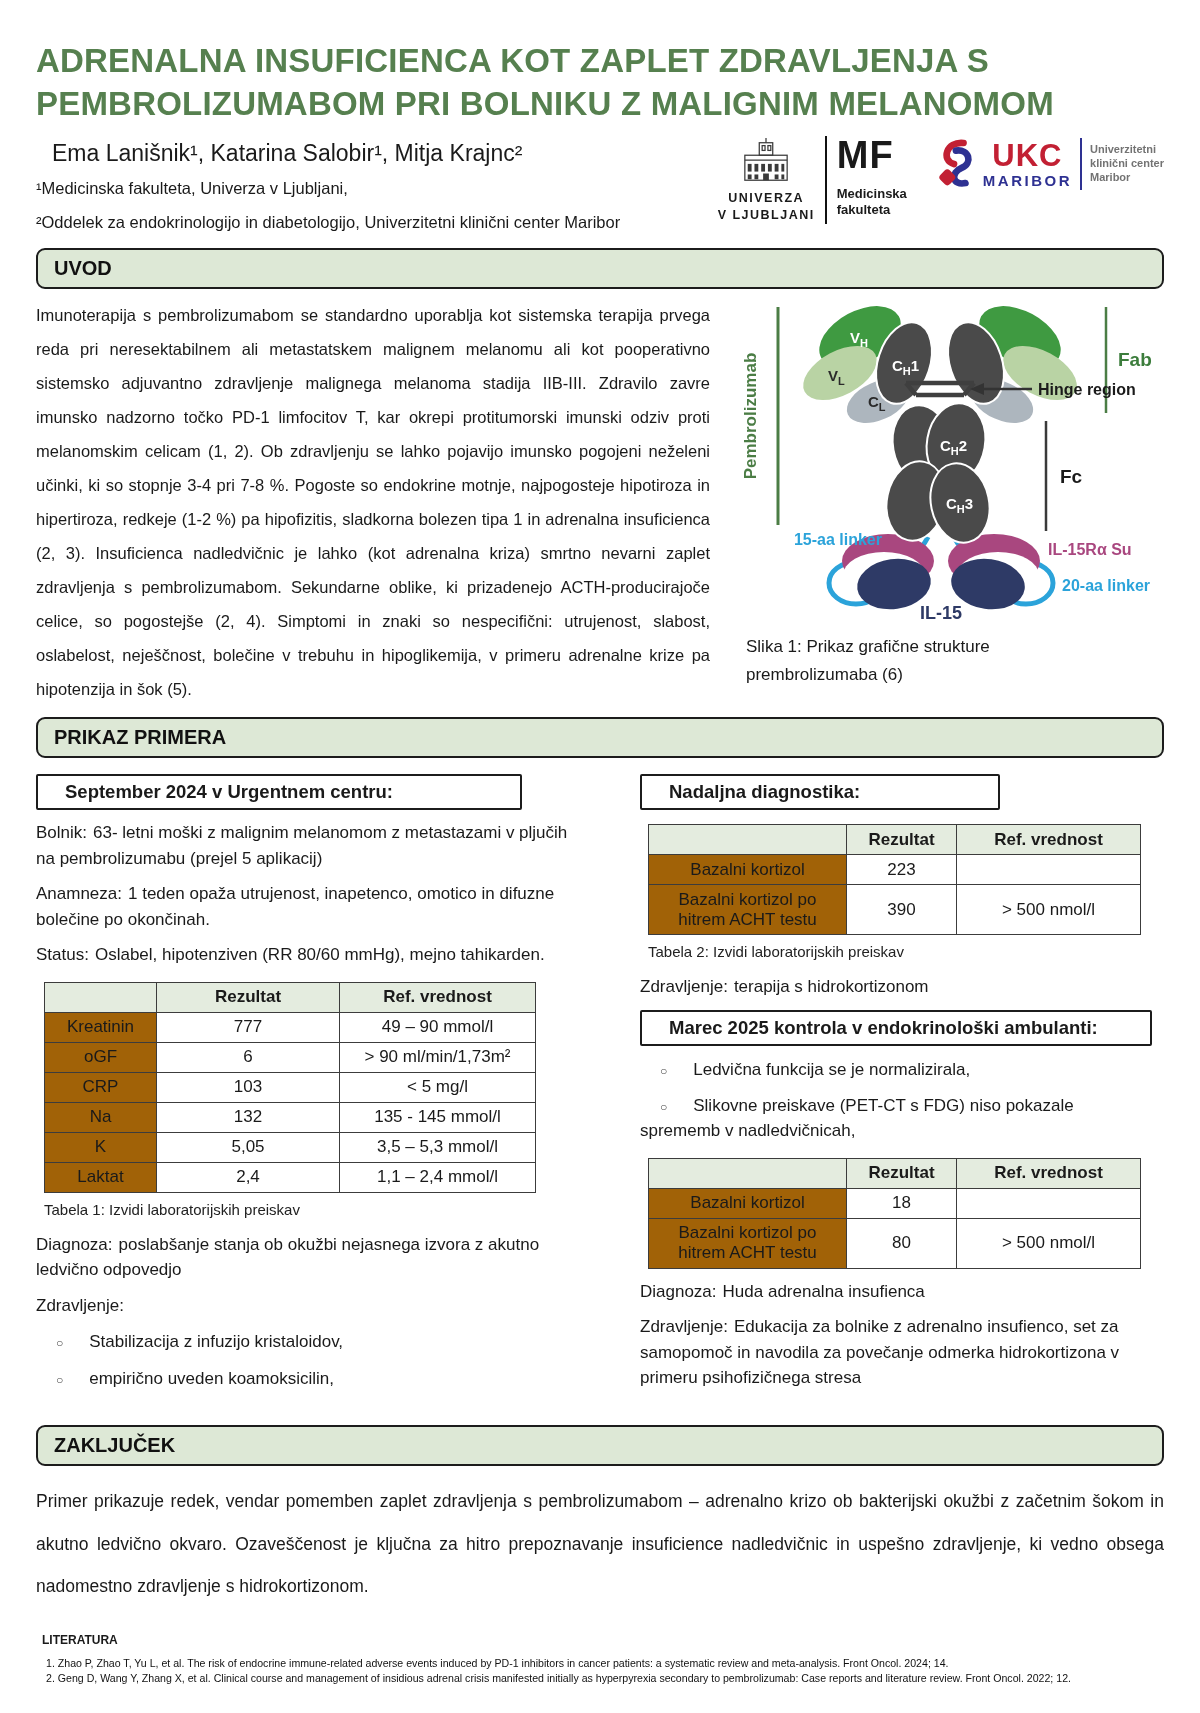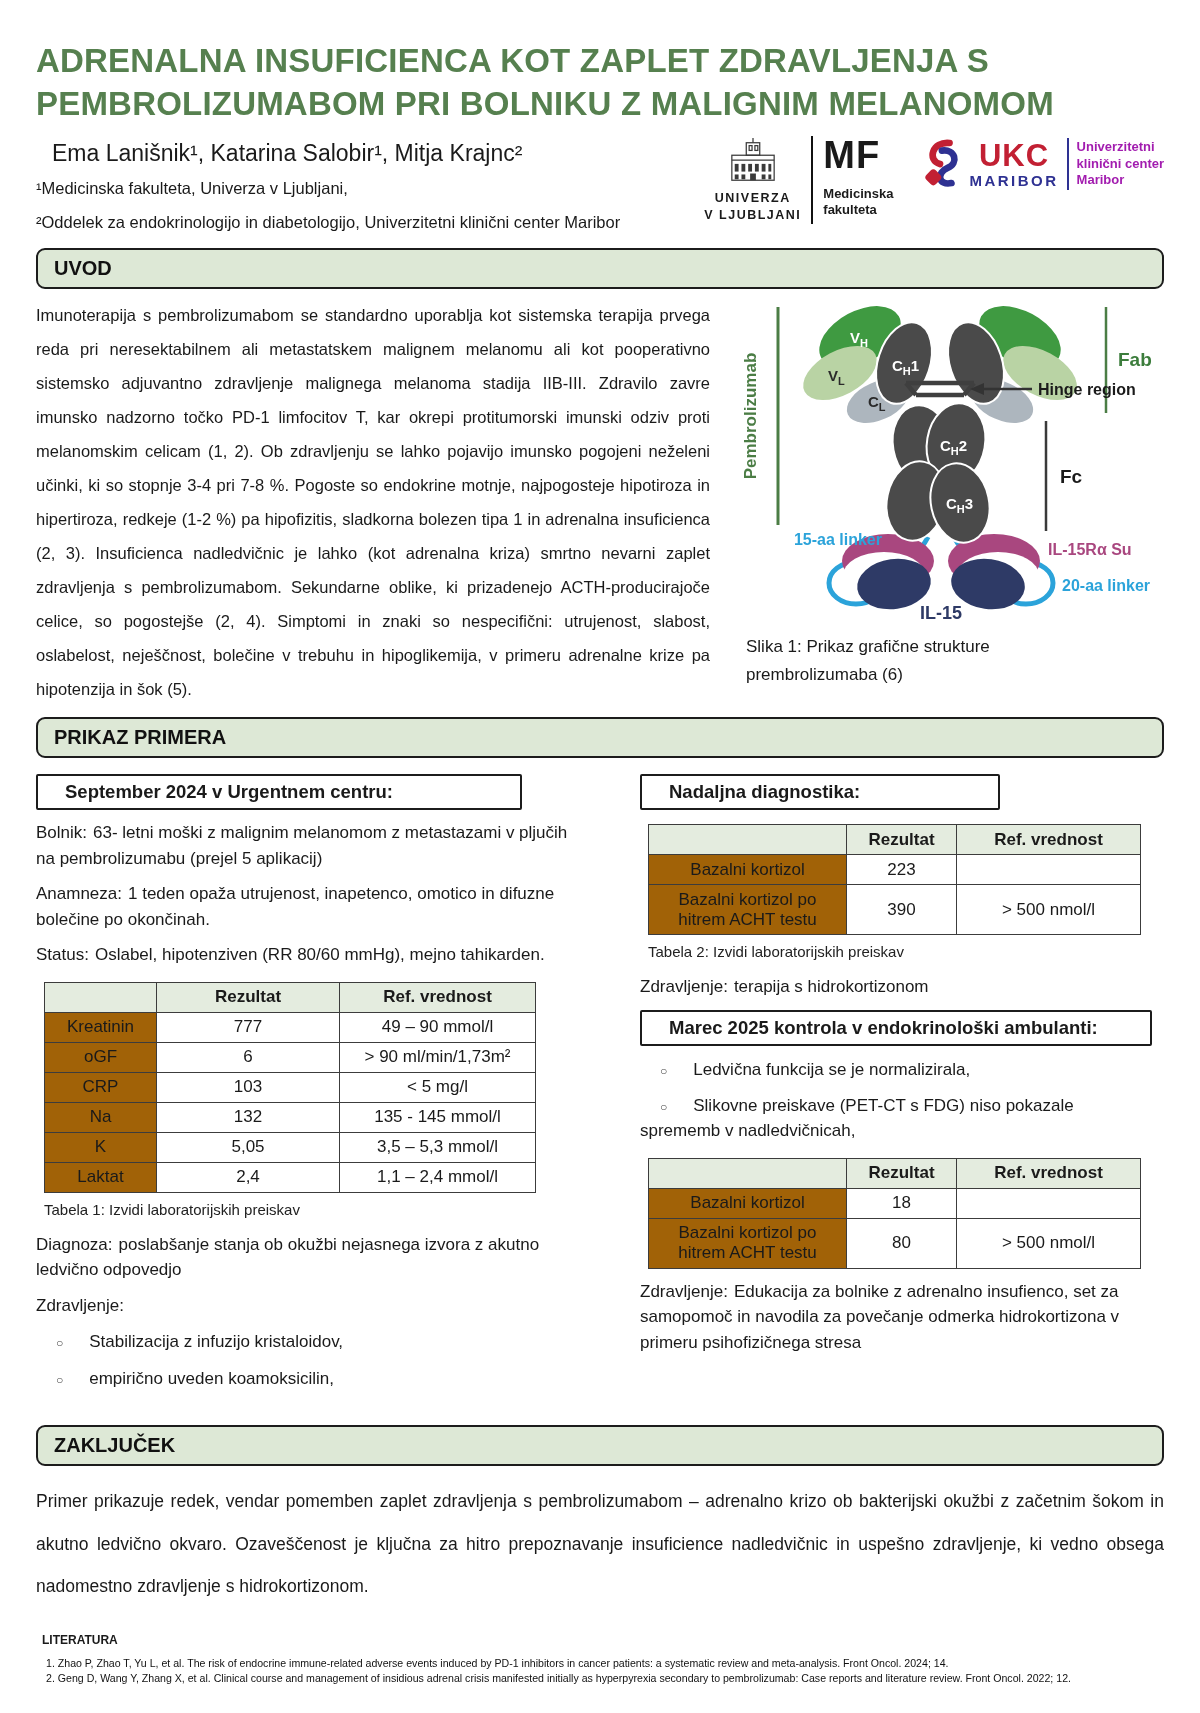--- a/index.html
+++ b/index.html
@@ -19,21 +19,21 @@
   .ul-uni{font-size:12.5px;font-weight:bold;letter-spacing:1.5px;text-align:center;line-height:1.35;margin-top:4px;}
   .ul-div{width:2px;background:#111;}
   .ul-right{display:flex;flex-direction:column;}
   .ul-mf{font-size:38px;font-weight:bold;line-height:1;letter-spacing:1px;}
   .ul-fac{font-size:13px;font-weight:bold;line-height:1.25;margin-top:12px;}
   .ukc-logo{display:flex;align-items:center;gap:8px;}
   .ukc-mid{display:flex;flex-direction:column;align-items:center;line-height:1;}
   .ukc-acr{font-size:31px;font-weight:bold;color:#c22033;letter-spacing:1px;}
   .ukc-city{font-size:15px;font-weight:bold;color:#2e3192;letter-spacing:2.5px;margin-top:2px;}
   .ukc-div{width:2px;height:52px;background:#2e3192;}
-  .ukc-name{font-size:13px;font-weight:bold;color:#a21caf;line-height:1.25;}
+  .ukc-name{font-size:11px;font-weight:bold;color:#737373;line-height:1.25;}
   
   .section-bar{
     background:#dde8d6;border:2.5px solid #1c1c1c;border-radius:9px;
     padding:7px 16px;font-size:20px;font-weight:bold;color:#111;
   }
   .bar-uvod{margin-top:14px;}
   .bar-prikaz{margin-top:10px;}
   .bar-zakljucek{margin-top:22px;}
   
   .uvod-wrap{display:flex;gap:22px;margin-top:4px;}
@@ -351,20 +351,21 @@
                 <td></td>
               </tr>
               <tr>
                 <td>Bazalni kortizol po hitrem ACHT testu</td>
                 <td>80</td>
                 <td>&gt; 500 nmol/l</td>
               </tr>
             </tbody>
           </table>
         </div>
+      <p class="item"><span class="lbl">Diagnoza:</span><span>Huda adrenalna insufienca</span></p>
       <p class="item"><span class="lbl">Zdravljenje:</span><span>Edukacija za bolnike z adrenalno insufienco, set za samopomoč in navodila za povečanje odmerka hidrokortizona v primeru psihofizičnega stresa</span></p>
     </div>
   </div>
 
   <div class="section-bar bar-zakljucek">ZAKLJUČEK</div>
   <p class="conclusion">Primer prikazuje redek, vendar pomemben zaplet zdravljenja s pembrolizumabom – adrenalno krizo ob bakterijski okužbi z začetnim šokom in akutno ledvično okvaro. Ozaveščenost je ključna za hitro prepoznavanje insuficience nadledvičnic in uspešno zdravljenje, ki vedno obsega nadomestno zdravljenje s hidrokortizonom.</p>
 
   <div class="lit">
     <div class="lit-heading">LITERATURA</div>
     <div>

